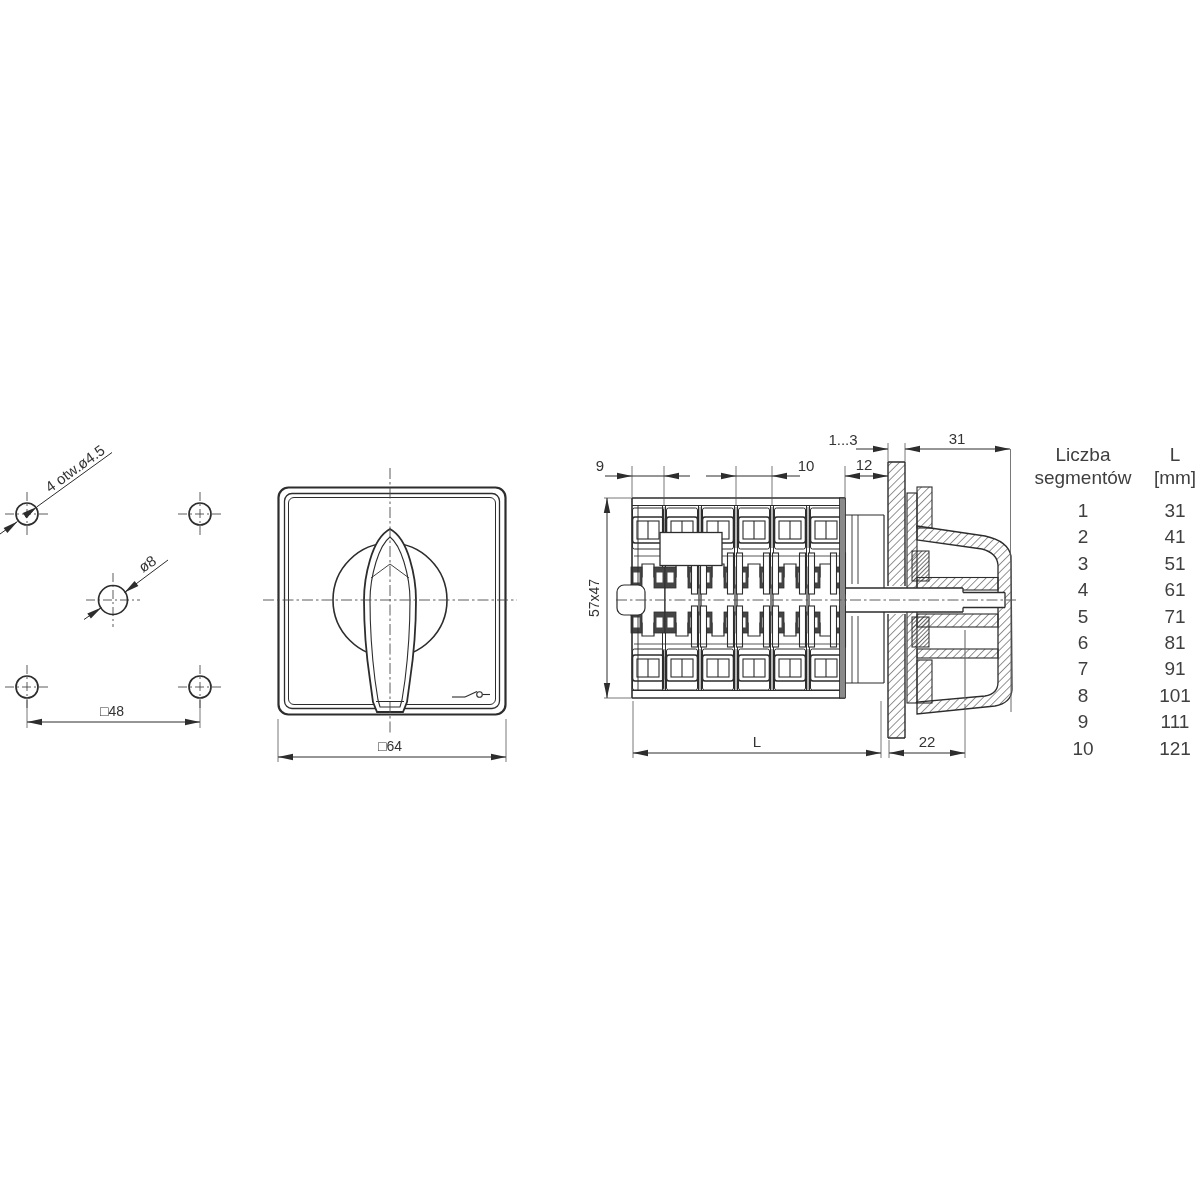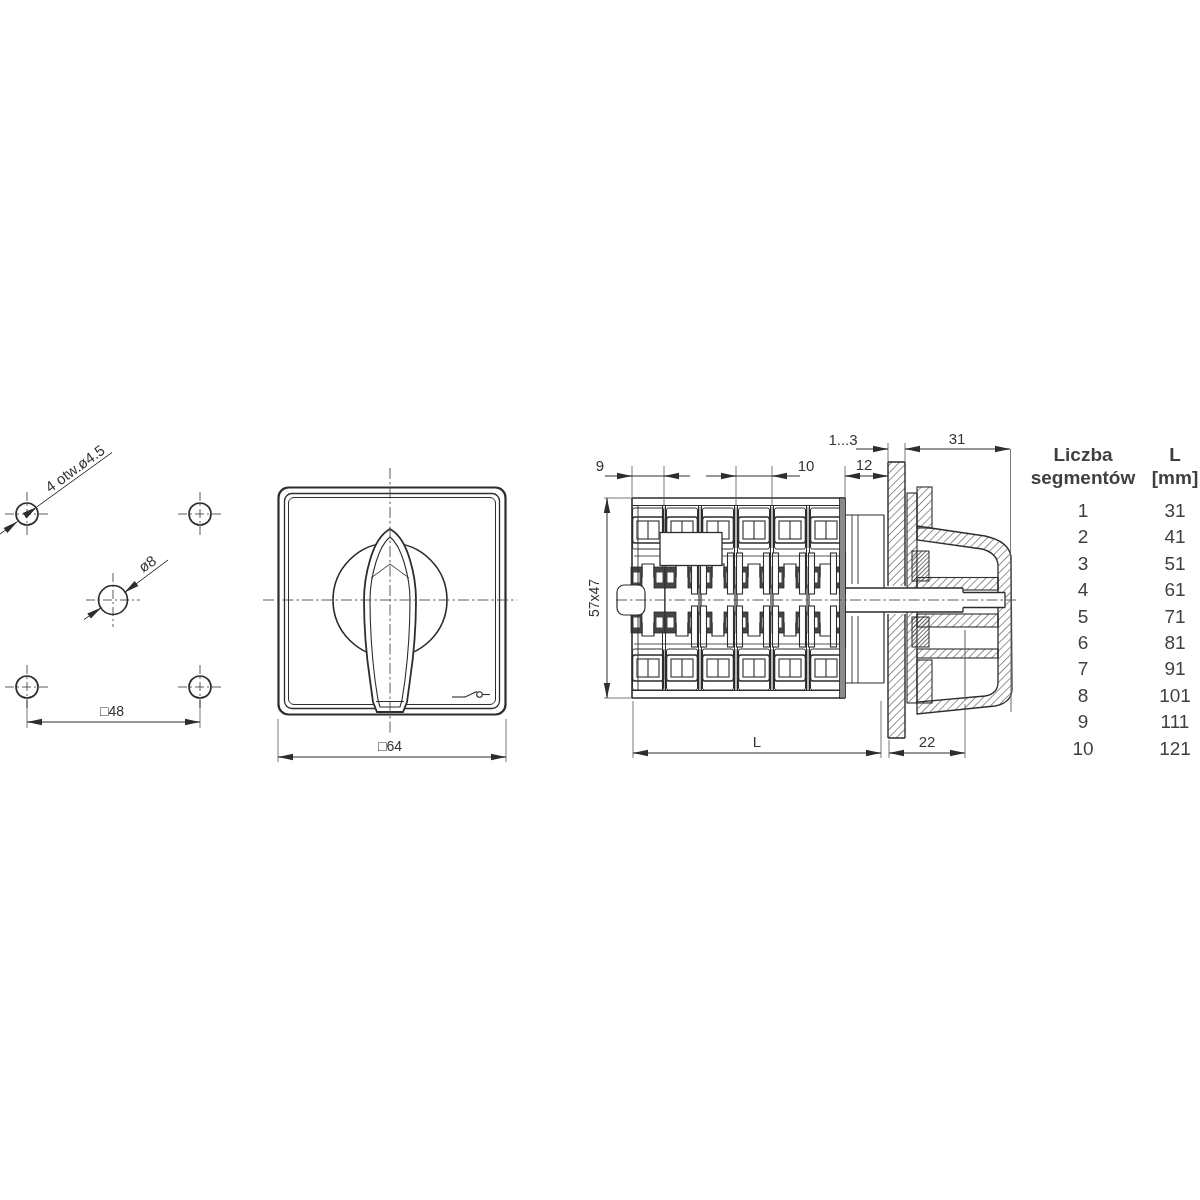--- a/index.html
+++ b/index.html
@@ -5,21 +5,21 @@
   html,body{margin:0;padding:0;background:#ffffff;}
   .page{position:relative;width:1200px;height:1200px;background:#ffffff;overflow:hidden;
         font-family:"Liberation Sans","DejaVu Sans",sans-serif;}
   svg{position:absolute;left:0;top:0;}
   svg text{font-family:"Liberation Sans","DejaVu Sans",sans-serif;fill:#333;}
   .dim{font-size:15px;}
   .dim-sm{font-size:14px;}
   
   .seg-table{position:absolute;left:1018px;top:443px;width:184px;color:#3f3f3f;}
   .seg-table .hdr-row,.seg-table .data-row{display:grid;grid-template-columns:130px 54px;}
-  .seg-table .hdr-row div{text-align:center;font-size:19px;line-height:23px;font-weight:bold;}
+  .seg-table .hdr-row div{text-align:center;font-size:19px;line-height:23px;}
   .seg-table .data-row div{text-align:center;font-size:19px;line-height:26.4px;}
   .seg-table .rows{margin-top:9px;}
 </style>
 </head>
 <body>
 
 <div class="page">
 
 <svg width="1200" height="1200" viewBox="0 0 1200 1200">
   <defs>

